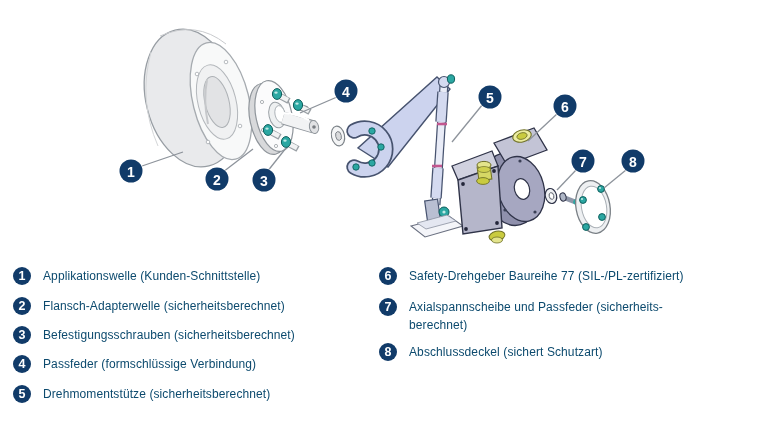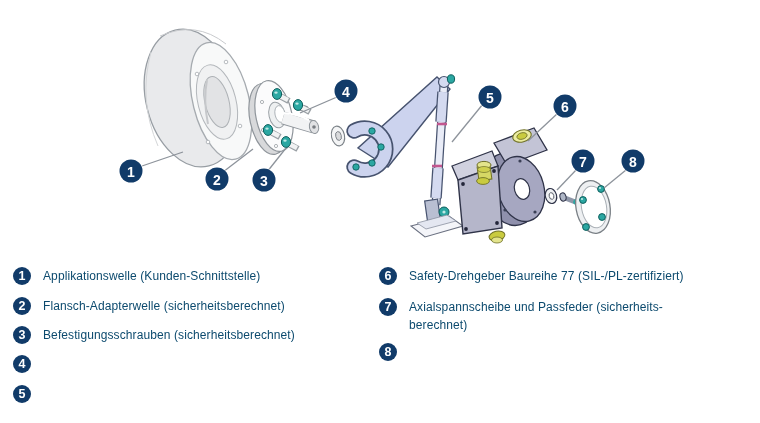--- a/index.html
+++ b/index.html
@@ -209,32 +209,35 @@
     <div class="legend-item" style="left:13px;top:297px">
       <span class="badge">2</span>
       <span class="lbl">Flansch-Adapterwelle (sicherheitsberechnet)</span>
     </div>
     <div class="legend-item" style="left:13px;top:326px">
       <span class="badge">3</span>
       <span class="lbl">Befestigungsschrauben (sicherheitsberechnet)</span>
     </div>
     <div class="legend-item" style="left:13px;top:355px">
       <span class="badge">4</span>
+      <span class="lbl">Passfeder (formschlüssige Verbindung)</span>
     </div>
     <div class="legend-item" style="left:13px;top:385px">
       <span class="badge">5</span>
+      <span class="lbl">Drehmomentstütze (sicherheitsberechnet)</span>
     </div>
 
     <div class="legend-item" style="left:379px;top:267px">
       <span class="badge">6</span>
       <span class="lbl">Safety-Drehgeber Baureihe 77 (SIL-/PL-zertifiziert)</span>
     </div>
     <div class="legend-item" style="left:379px;top:298px">
       <span class="badge">7</span>
       <span class="lbl">Axialspannscheibe und Passfeder (sicherheits-
 berechnet)</span>
     </div>
     <div class="legend-item" style="left:379px;top:343px">
       <span class="badge">8</span>
+      <span class="lbl">Abschlussdeckel (sichert Schutzart)</span>
     </div>
   </div>
 
 </div>
 
 </body></html>

